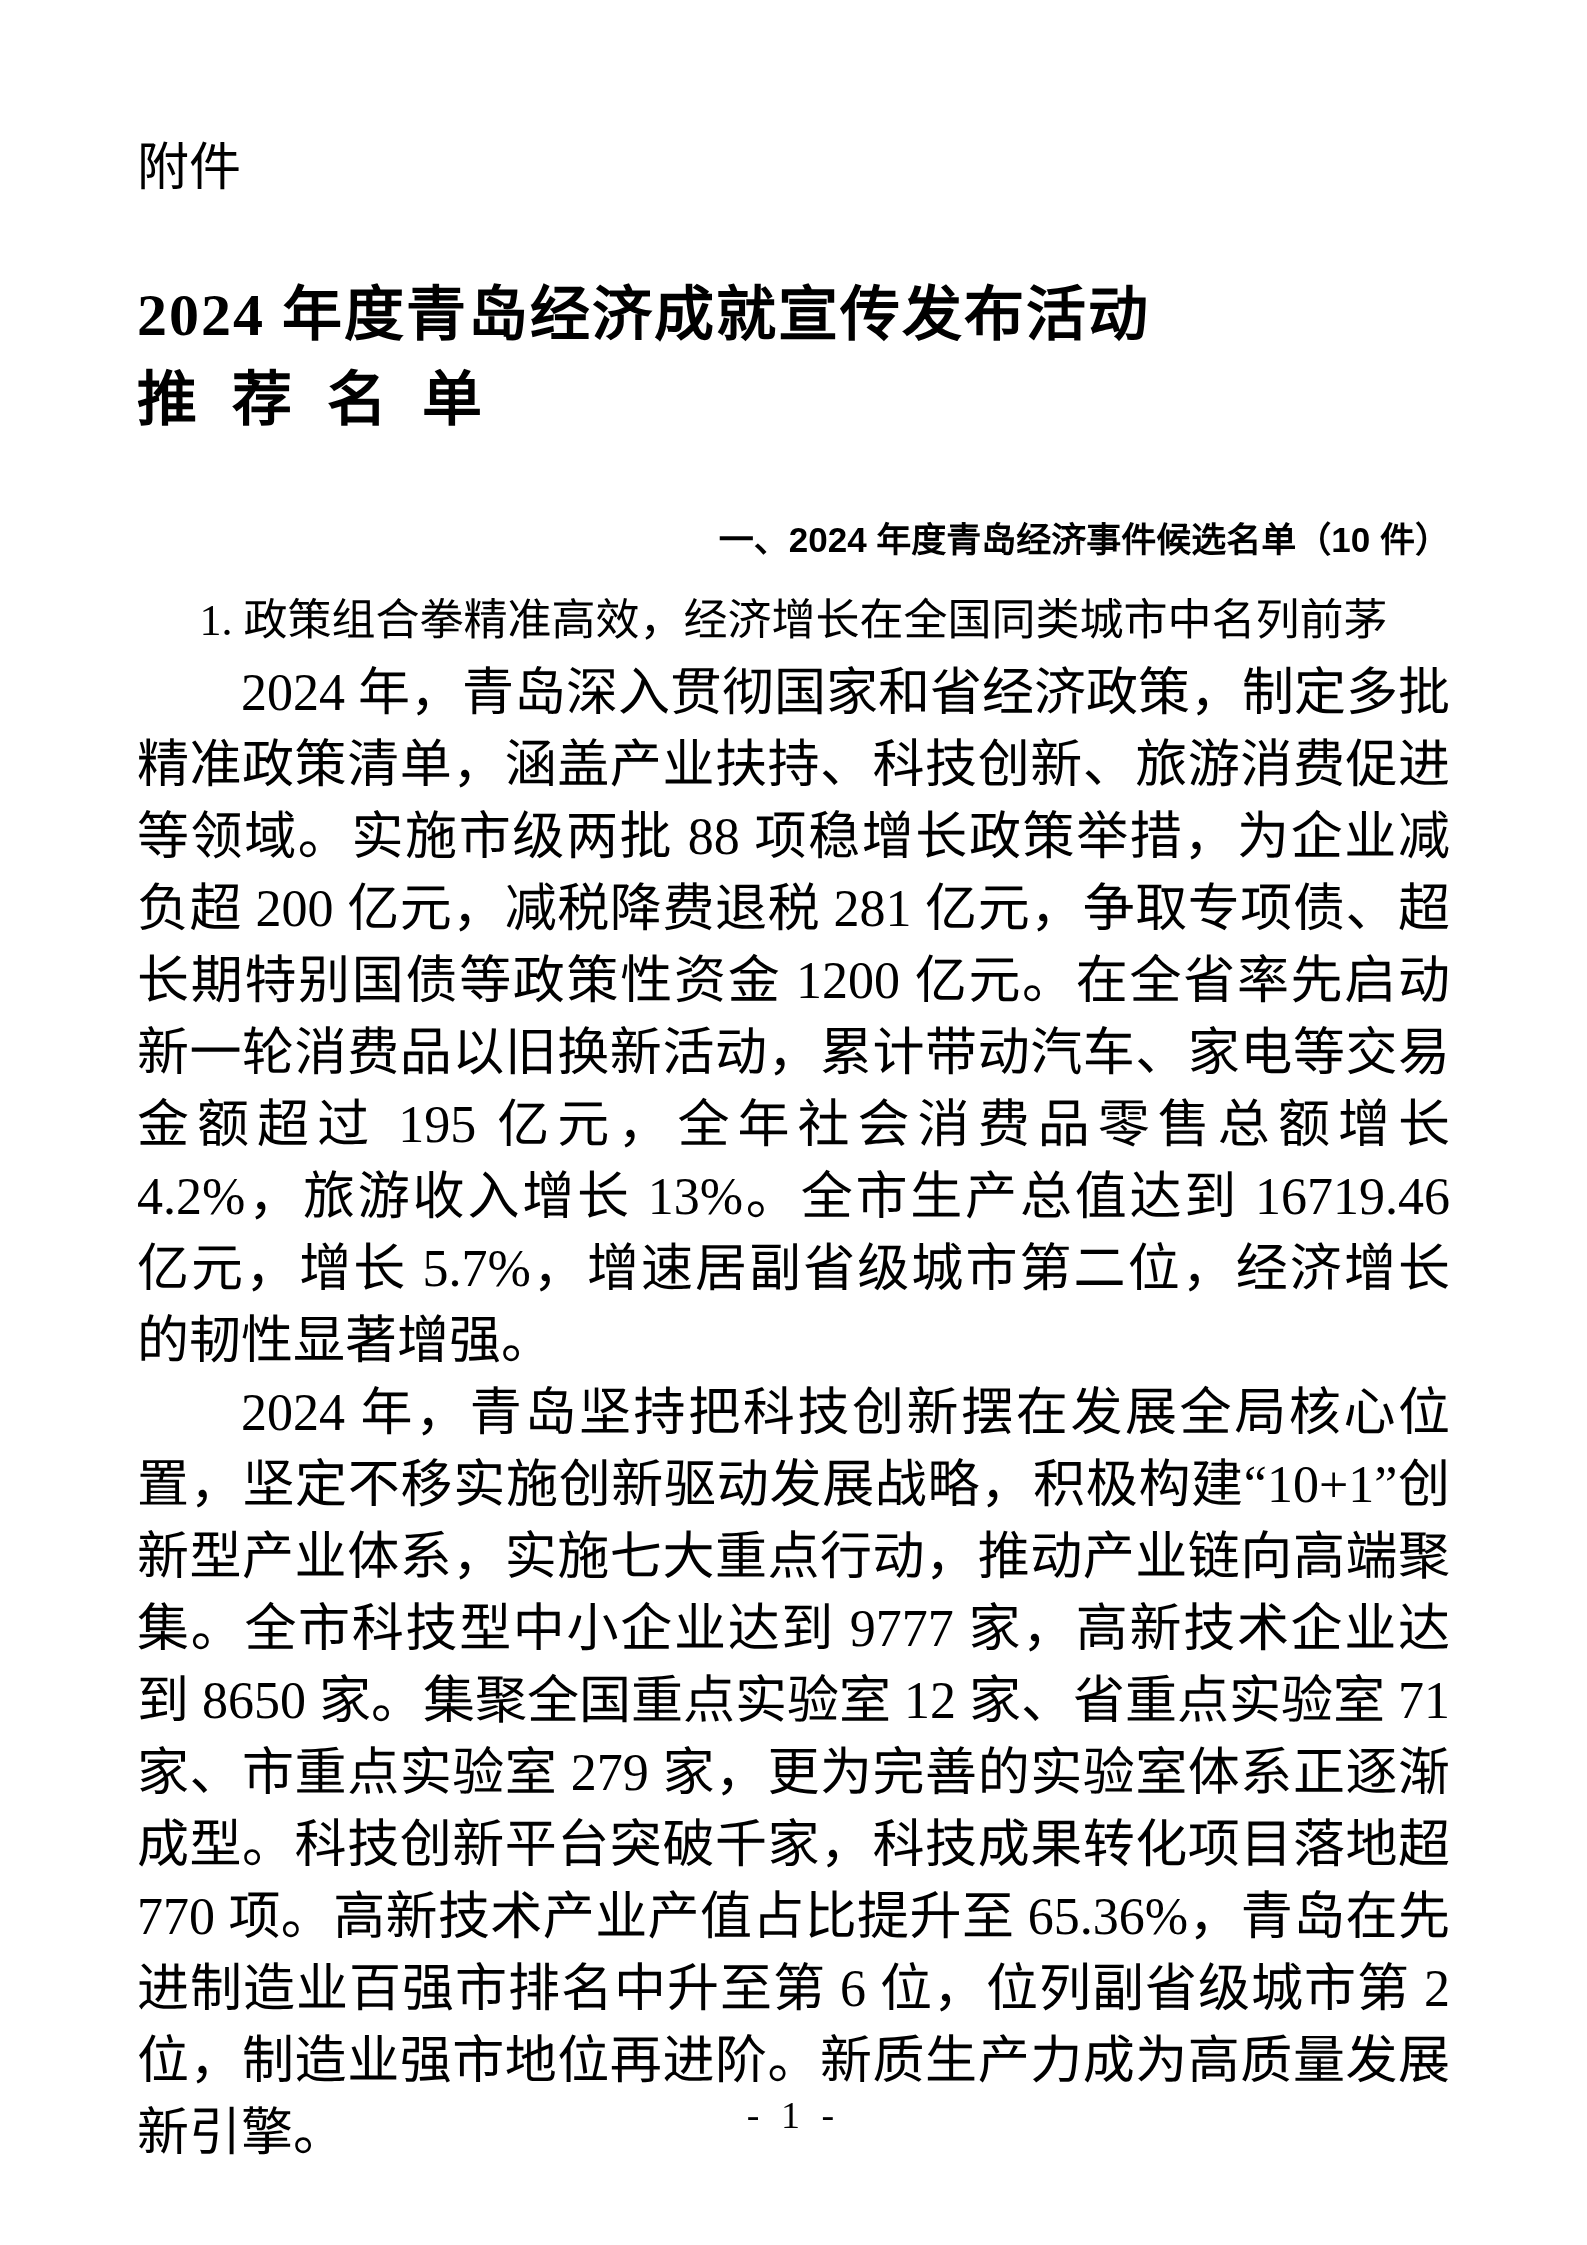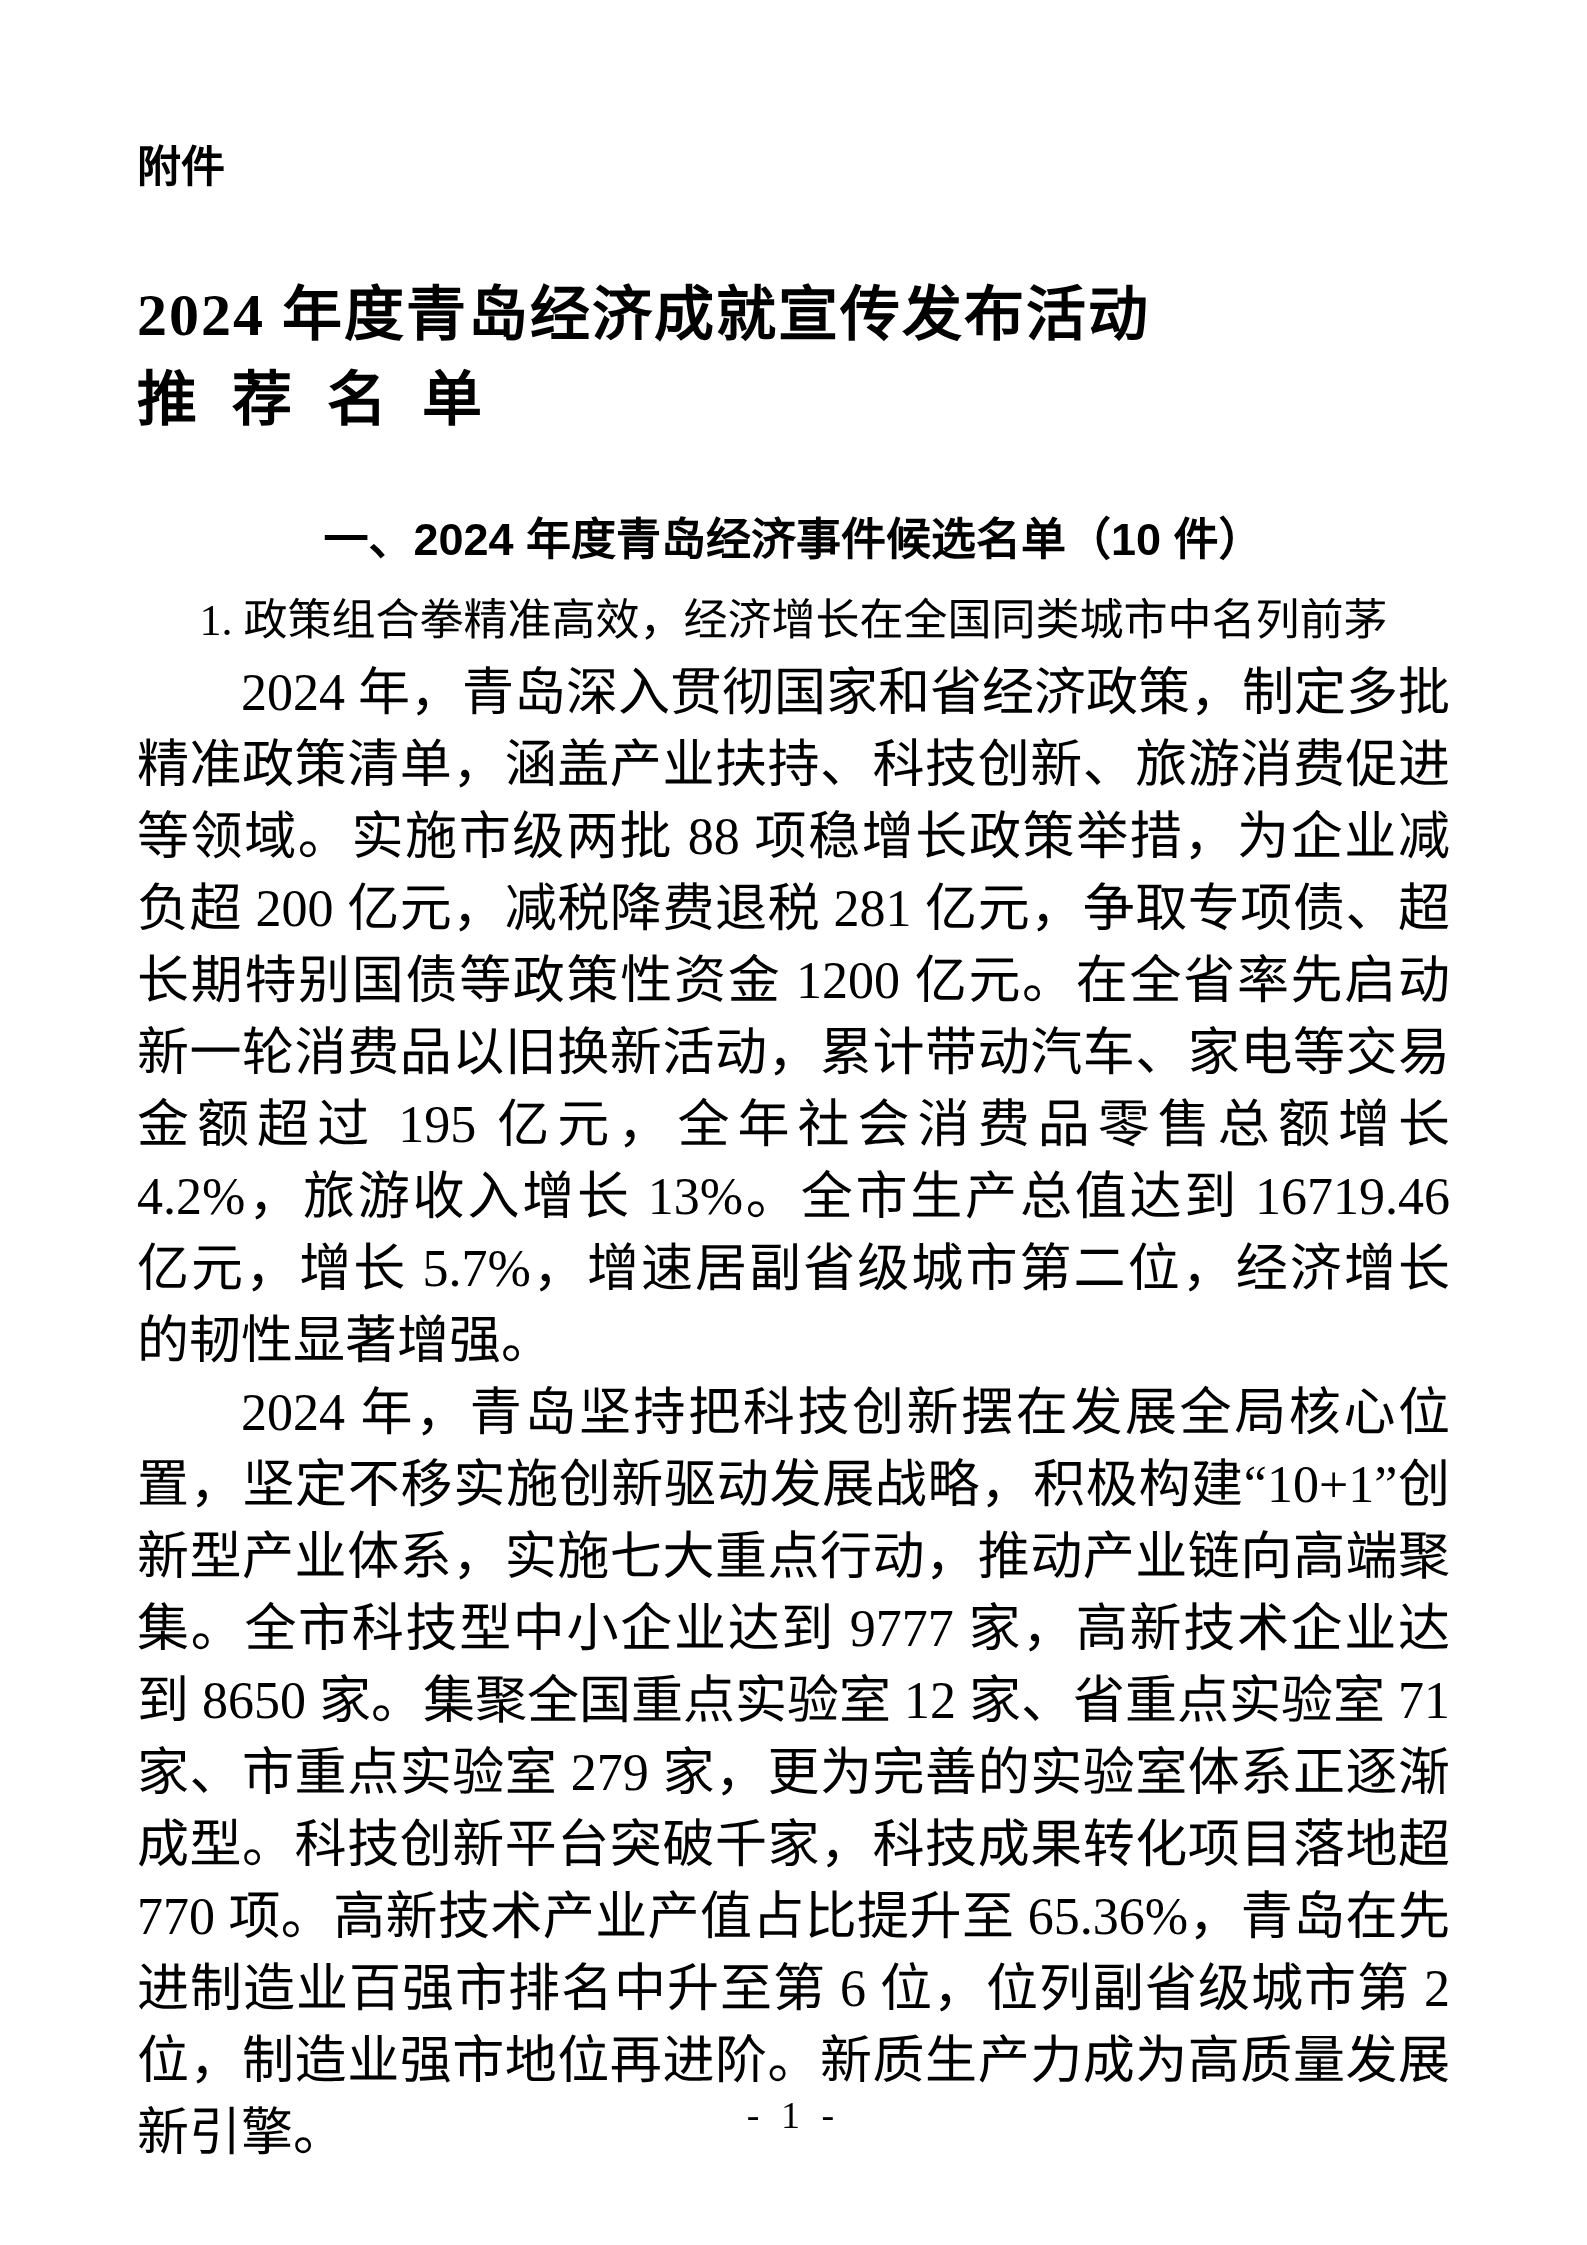--- a/index.html
+++ b/index.html
@@ -13,44 +13,44 @@
     height: 2245px;
     background: #ffffff;
     color: #000000;
     box-sizing: border-box;
     padding: 145px 137px 0 137px;
     overflow: hidden;
     font-family: "Liberation Serif", "DejaVu Serif", serif;
   }
   .attachment-label {
     font-family: "Liberation Sans", "DejaVu Sans", sans-serif;
-    font-size: 44px;
-    font-weight: 700;
+    font-size: 52px;
+    font-weight: 400;
     line-height: 44px;
     text-align: left;
   }
   .doc-title {
     margin-top: 84px;
     text-align: left;
     font-family: "Liberation Serif", "DejaVu Serif", serif;
     font-weight: 700;
     font-size: 60px;
     line-height: 85px;
     letter-spacing: 2px;
   }
   .doc-title .title-line2 {
     letter-spacing: 10px;
   }
   .section-heading {
     margin-top: 62px;
     font-family: "Liberation Sans", "DejaVu Sans", sans-serif;
     font-weight: 700;
-    font-size: 45px;
+    font-size: 35px;
     line-height: 70px;
-    text-align: center;
+    text-align: right;
   }
   .item-heading {
     margin-top: 10px;
     font-family: "Liberation Serif", "DejaVu Serif", serif;
     font-weight: 400;
     font-size: 44px;
     line-height: 72px;
     text-align: center;
   }
   .item-body {

